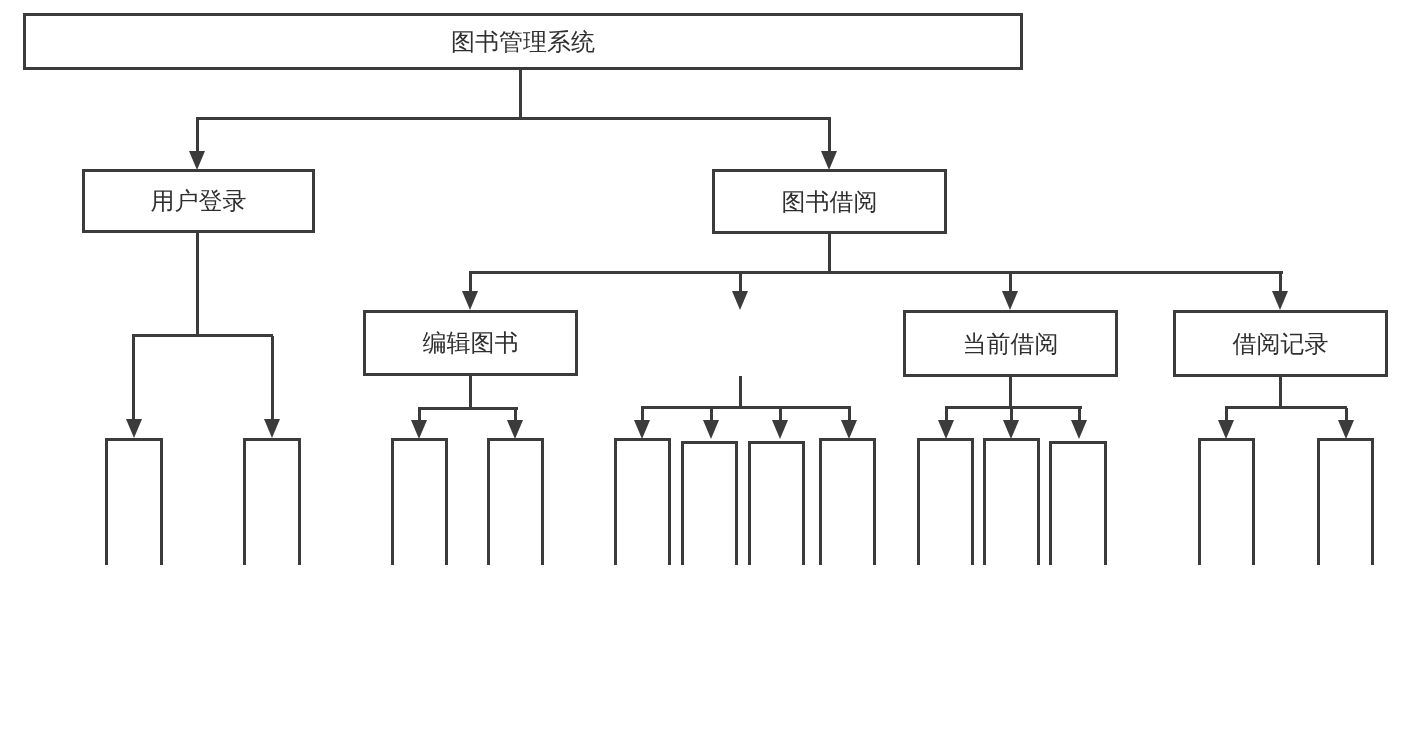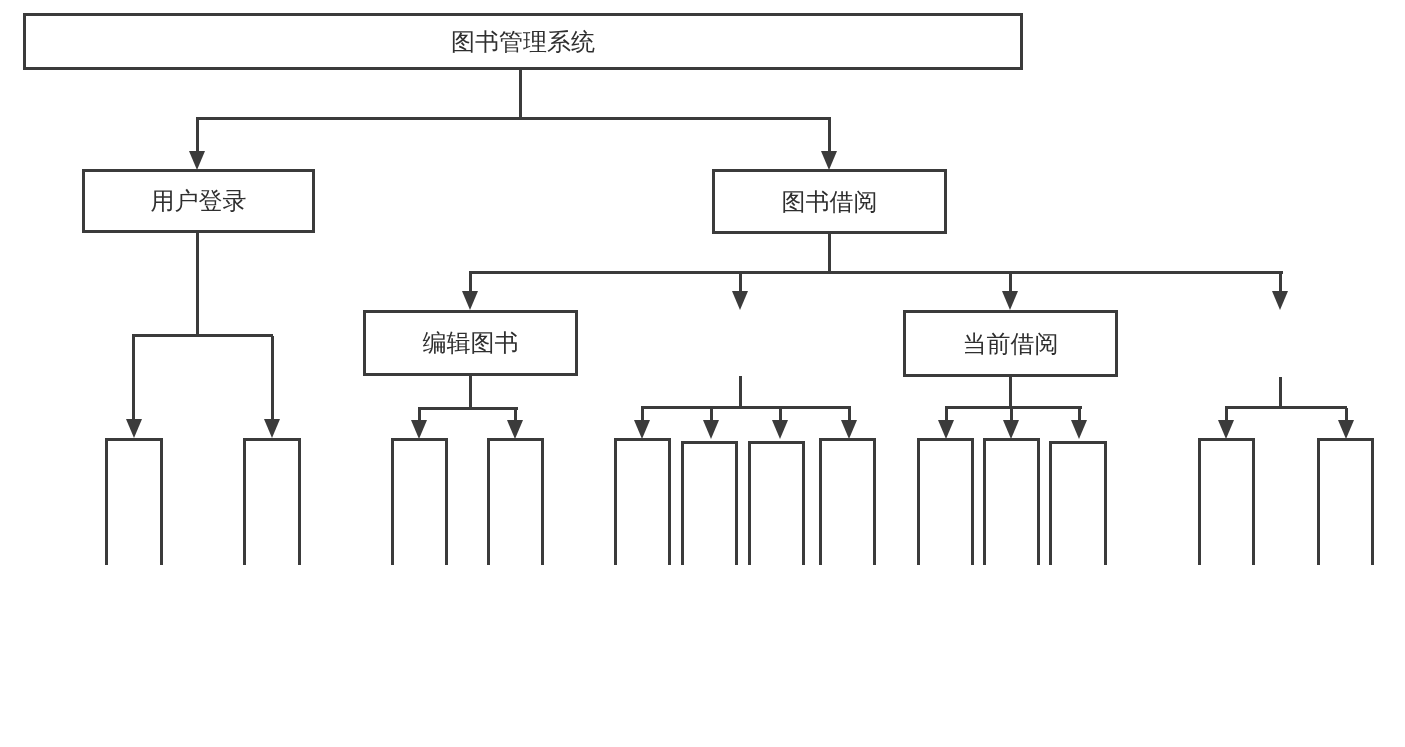--- a/index.html
+++ b/index.html
@@ -98,20 +98,21 @@
   <div class="vline" style="left:1345px;top:408px;height:12px"></div>
   <div class="arrow" style="left:1338px;top:420px"></div>
 
   <div class="box" style="left:23px;top:13px;width:1000px;height:57px">图书管理系统</div>
 
   <div class="box" style="left:82px;top:169px;width:233px;height:64px">用户登录</div>
   <div class="box" style="left:712px;top:169px;width:235px;height:65px">图书借阅</div>
 
   <div class="box" style="left:363px;top:310px;width:215px;height:66px">编辑图书</div>
   <div class="box" style="left:903px;top:310px;width:215px;height:67px">当前借阅</div>
+  <div class="box" style="left:1173px;top:310px;width:215px;height:67px">借阅记录</div>
 
   <div class="box v" style="left:105px;top:438px;width:58px;height:296px">用户登录</div>
   <div class="box v" style="left:243px;top:438px;width:58px;height:296px">注销登录</div>
 
   <div class="box v" style="left:391px;top:438px;width:57px;height:296px">查询图书</div>
   <div class="box v" style="left:487px;top:438px;width:57px;height:296px">借阅图书</div>
 
   <div class="box v" style="left:614px;top:438px;width:57px;height:296px">查询图书</div>
   <div class="box v" style="left:681px;top:441px;width:57px;height:299px">新增图书（管理员）</div>
   <div class="box v" style="left:748px;top:441px;width:57px;height:299px">编辑图书（管理员）</div>

